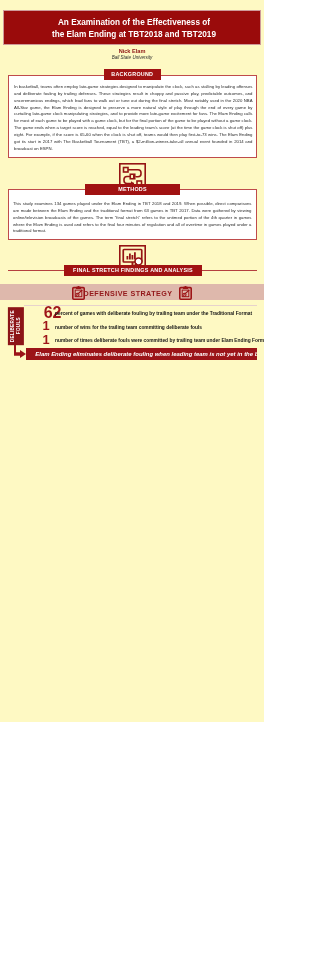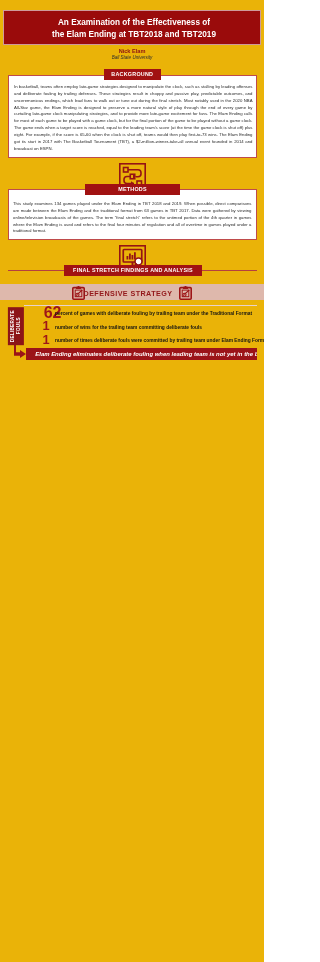--- a/index.html
+++ b/index.html
@@ -1,18 +1,18 @@
 <!DOCTYPE html>
 <html><head>
 <meta charset="utf-8">
 <title>Elam Ending Poster</title>
 <style>
   html,body{margin:0;padding:0;background:#fff;}
   body{width:264px;height:962px;font-family:"Liberation Sans",sans-serif;overflow:hidden;}
-  .page{position:relative;width:264px;height:962px;background:#eab308;}
+  .page{position:relative;width:264px;height:722px;background:#fef9c3;}
   .abs{position:absolute;}
 
   
   #titlebar{left:3px;top:10px;width:258px;height:35px;background:#9a0b0b;
             border:1px solid #cf9a9a;box-sizing:border-box;}
   .ttl{position:absolute;left:1.5px;width:256px;color:#fff;font-weight:bold;
        font-size:9.6px;text-align:center;line-height:12px;
        font-family:"Liberation Sans Narrow","Liberation Sans",sans-serif;
        transform:scaleX(0.857);transform-origin:center;}
   #t1{top:5px;}

